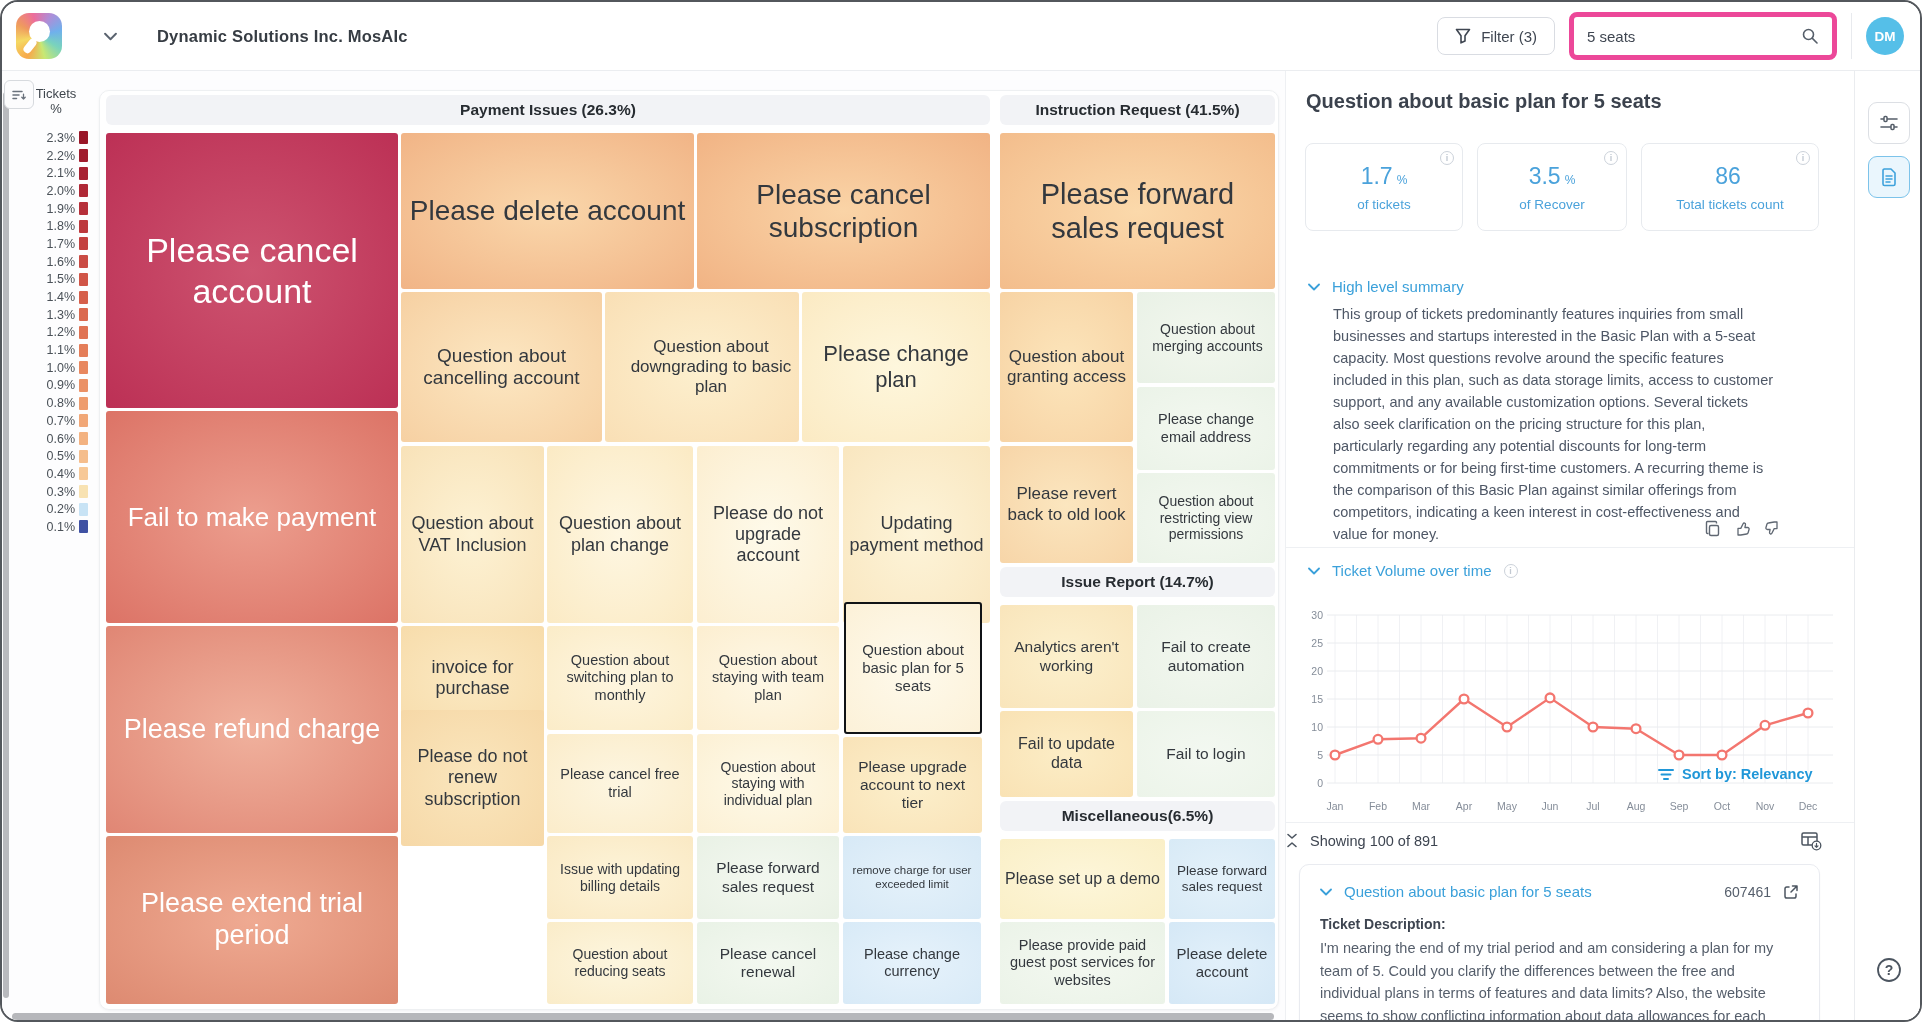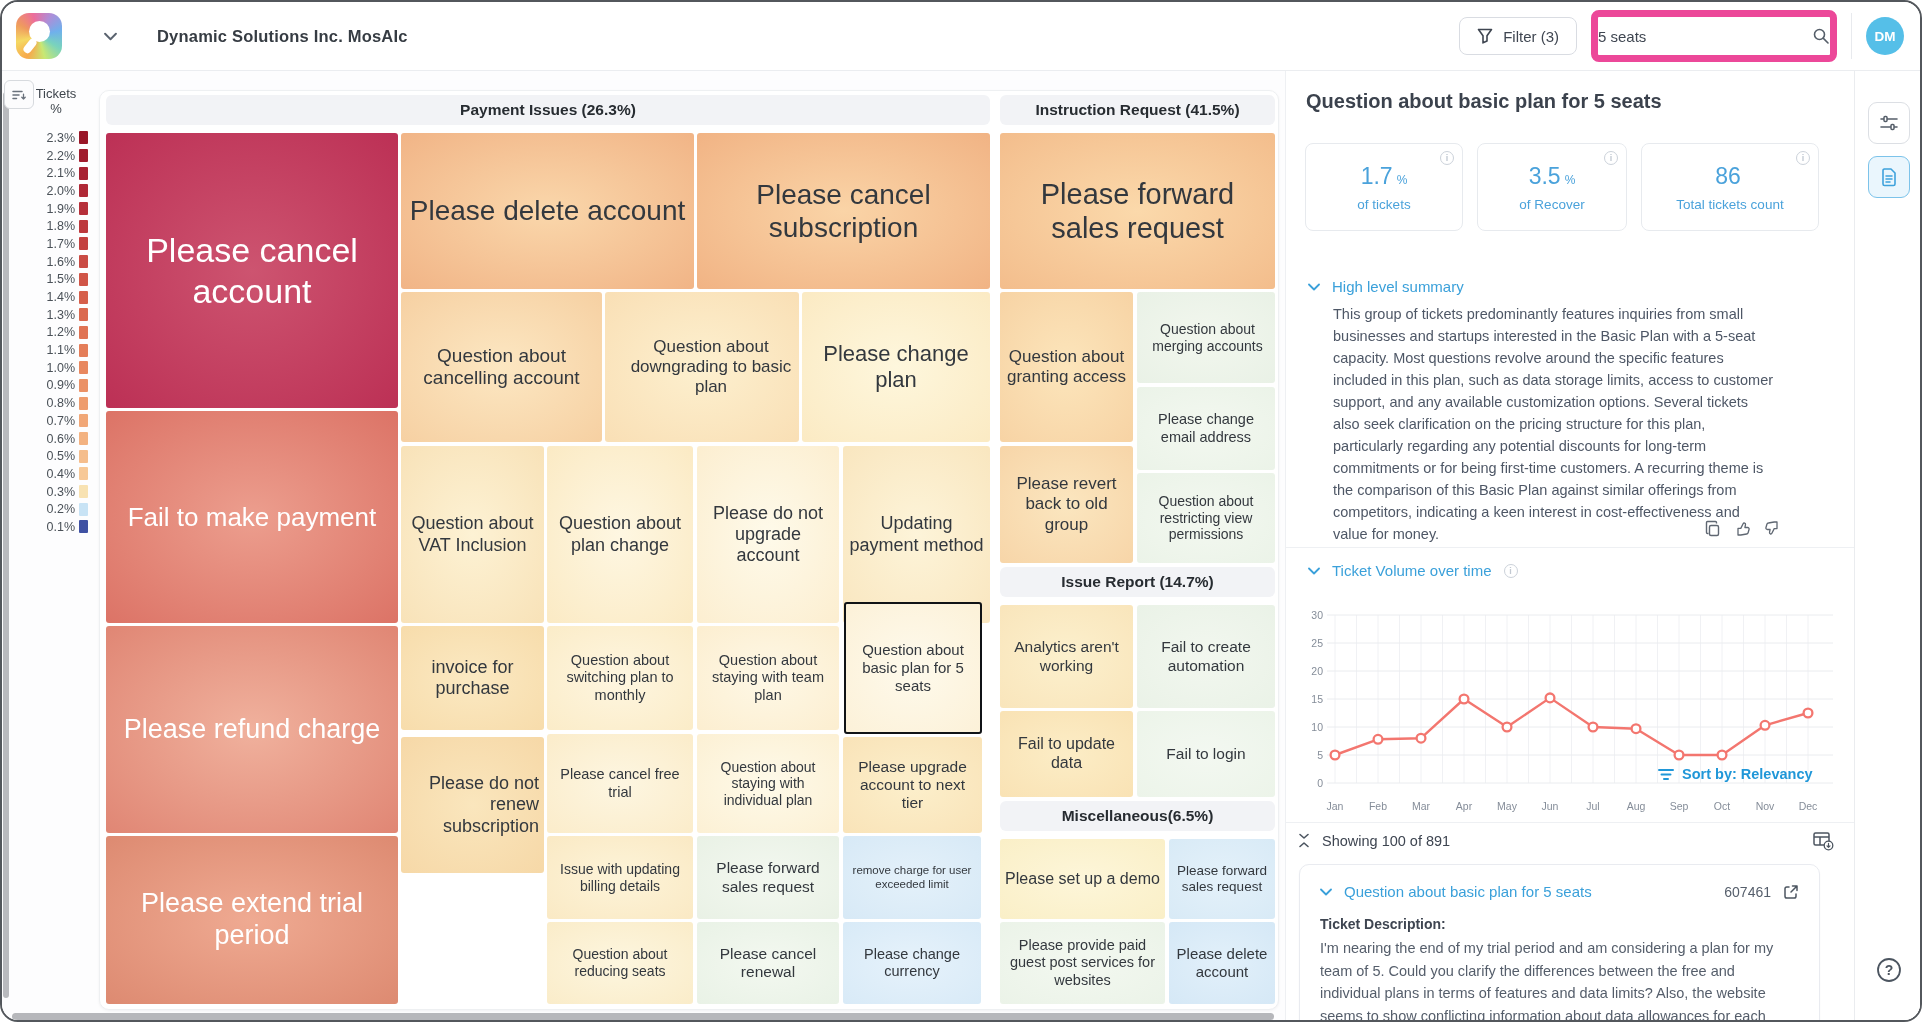--- a/index.html
+++ b/index.html
@@ -10,22 +10,22 @@
           display:flex;align-items:center;z-index:10;gap:16px;}
   .logo{width:46px;height:46px;margin-left:14px;border-radius:13px;position:relative;
         background:conic-gradient(from 210deg,#f7a94c,#f5d963,#ef9a5e,#ec6d9b,#ae8ed8,#6fb0ec,#79d3bd,#c8e873,#f7a94c);}
   .logo::before{content:"";position:absolute;width:21px;height:21px;border-radius:50%;background:#fff;left:13px;top:8px;}
   .logo::after{content:"";position:absolute;width:8px;height:16px;border-radius:4px;background:#fff;left:10px;bottom:5px;transform:rotate(38deg);}
   .tb-chev{margin-left:26px;color:#5b6470;display:flex;}
   .tb-title{margin-left:24px;font-size:16.5px;font-weight:600;color:#363c43;letter-spacing:.2px;}
   .tb-right{margin-left:auto;display:flex;align-items:center;margin-right:16px;gap:14px;}
   .filter-btn{display:flex;align-items:center;gap:10px;border:1px solid #d9dce2;border-radius:8px;height:38px;
               padding:0 17px;color:#3f4651;font-size:15px;background:#fff;cursor:pointer;}
-  .search-box{display:flex;align-items:center;justify-content:space-between;border:7px solid #ec4899;border-radius:8px;
-              height:38px;width:232px;padding:0 0;color:#3f4651;font-size:15px;}
+  .search-box{display:flex;align-items:center;justify-content:space-between;border:5px solid #ec4899;border-radius:8px;
+              height:38px;width:232px;padding:0 13px;color:#3f4651;font-size:15px;}
   .tb-divider{width:1px;height:46px;background:#e8eaee;}
   .avatar{width:38px;height:38px;border-radius:50%;background:#55bfe8;color:#fff;font-size:13.5px;font-weight:700;
           display:flex;align-items:center;justify-content:center;cursor:pointer;}
   
   .main{position:absolute;top:68px;left:0;right:0;bottom:0;background:#fdfdfe;}
   
   .legend{position:absolute;left:22px;top:16px;width:64px;}
   .legend-title{text-align:center;font-size:13px;color:#3f464d;line-height:15px;}
   .lrows{margin-top:13px;display:flex;flex-direction:column;}
   .lrow{display:flex;align-items:center;justify-content:flex-end;height:17.7px;}
@@ -55,21 +55,21 @@
   .stat-label{font-size:13.5px;color:#4aa2db;}
   .info{width:14px;height:14px;border-radius:50%;border:1.3px solid #ccd2da;color:#c2c9d2;font-size:9px;display:flex;
         align-items:center;justify-content:center;font-weight:700;box-sizing:border-box;}
   .sec-head{position:absolute;display:flex;align-items:center;gap:12px;color:#3aa0da;font-size:15px;cursor:pointer;}
   .summary{position:absolute;left:47px;top:233px;width:443px;font-size:14.5px;line-height:22px;color:#4e5766;}
   .fb-icons{position:absolute;left:418px;top:450px;display:flex;gap:13px;color:#5f6772;}
   .divider{position:absolute;left:0;width:100%;height:1px;background:#eef0f3;}
   .chart-wrap{position:absolute;left:13px;top:524px;width:540px;height:225px;}
   .sort-by{position:absolute;left:372px;top:696px;display:flex;align-items:center;gap:8px;color:#2097d8;
            font-size:14.5px;font-weight:600;cursor:pointer;}
-  .showing{position:absolute;left:12px;top:760px;width:536px;display:flex;align-items:center;color:#3e4551;font-size:14.5px;}
+  .showing{position:absolute;left:0;top:760px;width:536px;display:flex;align-items:center;color:#3e4551;font-size:14.5px;}
   .showing .grow{flex:1;}
   .ticket-card{position:absolute;left:13px;top:794px;width:521px;height:280px;border:1px solid #e9ebf0;border-radius:10px;
                background:#fff;padding:18px 20px;box-sizing:border-box;box-shadow:0 1px 2px rgba(16,24,40,.04);}
   .tc-head{display:flex;align-items:center;color:#3aa0da;}
   .tc-title{font-size:15px;margin-left:12px;cursor:pointer;}
   .tc-id{margin-left:auto;color:#555e6b;font-size:14px;margin-right:12px;}
   .tc-desc-label{margin-top:16px;font-weight:700;font-size:14px;color:#3e4551;}
   .tc-desc{margin-top:5px;font-size:14.5px;line-height:22.5px;color:#555e6b;}
   
   .rail{position:absolute;left:1852px;top:0;right:0;height:954px;background:#fff;border-left:1px solid #eaecef;}
@@ -275,21 +275,21 @@
         </div>
         <div class="tile" style="left: 597px; top: 535px; width: 142px; height: 104px; font-size: 14.5px; background: radial-gradient(rgb(254, 248, 230) 0%, rgb(252, 238, 208) 100%);">
           <span>Question about staying with team plan</span>
         </div>
         <div class="tile sel" style="left: 744px; top: 511px; width: 138px; height: 132px; font-size: 15px; background: radial-gradient(rgb(254, 250, 236) 0%, rgb(252, 241, 216) 100%);">
           <span>Question about basic plan for 5 seats</span>
         </div>
         <div class="tile" style="left: 6px; top: 535px; width: 292px; height: 207px; font-size: 27px; background: radial-gradient(rgb(240, 177, 157) 0%, rgb(224, 134, 116) 100%); color: rgb(255, 255, 255);">
           <span>Please refund charge</span>
         </div>
-        <div class="tile" style="left: 301px; top: 646px; width: 143px; height: 136px; font-size: 18px; background: radial-gradient(rgb(250, 230, 189) 0%, rgb(246, 216, 167) 100%); text-align: right;">
+        <div class="tile" style="left: 301px; top: 619px; width: 143px; height: 136px; font-size: 18px; background: radial-gradient(rgb(250, 230, 189) 0%, rgb(246, 216, 167) 100%);">
           <span>Please do not renew subscription</span>
         </div>
         <div class="tile" style="left: 447px; top: 643px; width: 146px; height: 99px; font-size: 14.5px; background: radial-gradient(rgb(253, 246, 225) 0%, rgb(251, 236, 202) 100%);">
           <span>Please cancel free trial</span>
         </div>
         <div class="tile" style="left: 597px; top: 643px; width: 142px; height: 99px; font-size: 14px; background: radial-gradient(rgb(254, 250, 233) 0%, rgb(252, 240, 212) 100%);">
           <span>Question about staying with individual plan</span>
         </div>
         <div class="tile" style="left: 743px; top: 646px; width: 139px; height: 96px; font-size: 15.5px; background: radial-gradient(rgb(252, 239, 203) 0%, rgb(249, 227, 184) 100%);">
           <span>Please upgrade account to next tier</span>
@@ -322,21 +322,21 @@
         <div class="tile" style="left: 900px; top: 201px; width: 133px; height: 150px; font-size: 17px; background: radial-gradient(rgb(252, 229, 187) 0%, rgb(247, 211, 164) 100%);">
           <span>Question about granting access</span>
         </div>
         <div class="tile" style="left: 1037px; top: 201px; width: 138px; height: 91px; font-size: 14px; background: radial-gradient(rgb(242, 247, 238) 0%, rgb(233, 241, 230) 100%); padding-left: 8px;">
           <span>Question about merging accounts</span>
         </div>
         <div class="tile" style="left: 1037px; top: 296px; width: 138px; height: 83px; font-size: 14.5px; background: radial-gradient(rgb(243, 248, 240) 0%, rgb(235, 243, 232) 100%);">
           <span>Please change email address</span>
         </div>
         <div class="tile" style="left: 900px; top: 355px; width: 133px; height: 117px; font-size: 17px; background: radial-gradient(rgb(251, 230, 191) 0%, rgb(247, 213, 168) 100%);">
-          <span>Please revert back to old group</span>
+          <span>Please revert back to old look</span>
         </div>
         <div class="tile" style="left: 1037px; top: 382px; width: 138px; height: 90px; font-size: 14px; background: radial-gradient(rgb(243, 248, 240) 0%, rgb(235, 243, 232) 100%);">
           <span>Question about restricting view permissions</span>
         </div>
         <div class="gband" style="left: 900px; top: 476px; width: 275px; height: 30px;">Issue Report (14.7%)</div>
         <div class="tile" style="left: 900px; top: 514px; width: 133px; height: 103px; font-size: 15.5px; background: radial-gradient(rgb(252, 240, 205) 0%, rgb(249, 229, 187) 100%);">
           <span>Analytics aren't working</span>
         </div>
         <div class="tile" style="left: 1037px; top: 514px; width: 138px; height: 103px; font-size: 15.5px; background: radial-gradient(rgb(242, 247, 239) 0%, rgb(234, 242, 231) 100%);">
           <span>Fail to create automation</span>

